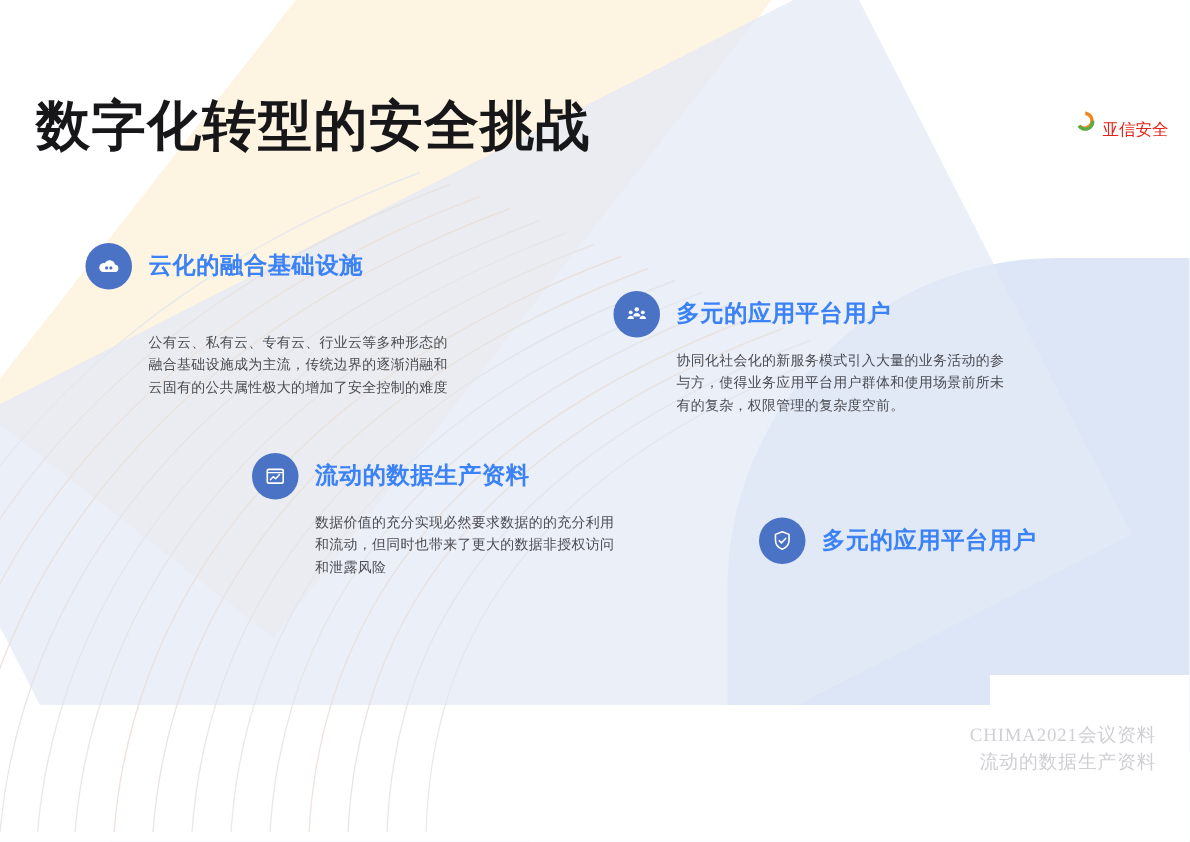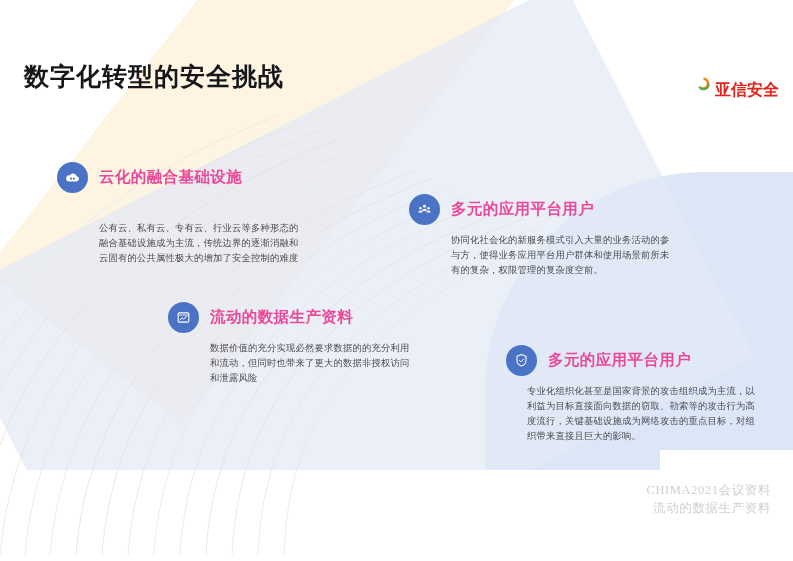--- a/index.html
+++ b/index.html
@@ -55,48 +55,48 @@
     background:#ffffff;
   }
 
   
   .arcs{position:absolute;left:-120px;top:55px;width:780px;height:500px;opacity:.85;}
   .arcs svg{width:100%;height:100%;}
 
   
   .title{
     position:absolute;left:24px;top:60px;
-    font-size:25px;font-weight:bold;color:#17171a;
+    font-size:36px;font-weight:bold;color:#17171a;
     letter-spacing:1px;
     white-space:nowrap;
   }
 
   
   .logo{
     position:absolute;right:14px;top:68px;
     display:flex;align-items:center;gap:4px;
   }
   .logo-mark{width:15px;height:15px;flex:0 0 auto;}
   .logo-text{
-    font-size:16px;font-weight:bold;color:#e2231a;
+    font-size:11px;font-weight:normal;color:#e2231a;
     letter-spacing:0px;line-height:1;margin-top:14px;
   }
 
   
   .card{position:absolute;}
   .card-head{display:flex;align-items:center;gap:11px;}
   .icon-circle{
     width:31px;height:31px;border-radius:50%;
     background:#4a73c6;
     display:flex;align-items:center;justify-content:center;
     flex:0 0 auto;
   }
   .icon-circle svg{width:17px;height:17px;display:block;}
   .card-title{
-    font-size:15.5px;font-weight:bold;color:#ec4899;
+    font-size:15.5px;font-weight:bold;color:#3b82f6;
     letter-spacing:.4px;white-space:nowrap;
   }
   .card-body{
     margin-top:8px;
     font-size:9.3px;line-height:1.62;
     color:#4b4b52;
     letter-spacing:.2px;
   }
   .card-body p{margin:0;}
 
@@ -226,23 +226,20 @@
   <div class="card" id="card4">
     <div class="card-head">
       <span class="icon-circle">
         <svg viewBox="0 0 24 24" aria-hidden="true">
           <path d="M12 3.6l6.4 2.4v5.3c0 3.9-2.6 7.3-6.4 8.6-3.8-1.3-6.4-4.7-6.4-8.6V6z" fill="none" stroke="#ffffff" stroke-width="1.5" stroke-linejoin="round"></path>
           <path d="M9.1 11.9l2.1 2.1 4-4.2" fill="none" stroke="#ffffff" stroke-width="1.4" stroke-linecap="round" stroke-linejoin="round"></path>
         </svg>
       </span>
       <span class="card-title">多元的应用平台用户</span>
     </div>
-    <div class="card-body">
-      <p>专业化组织化甚至是国家背景的攻击组织成为主流，以利益为目标直接面向数据的窃取、勒索等的攻击行为高度流行，关键基础设施成为网络攻击的重点目标，对组织带来直接且巨大的影响。</p>
-    </div>
   </div>
 
   <div class="watermark">
     <div>CHIMA2021会议资料</div>
     <div>流动的数据生产资料</div>
   </div>
 
 </div>
 
 </body></html>

